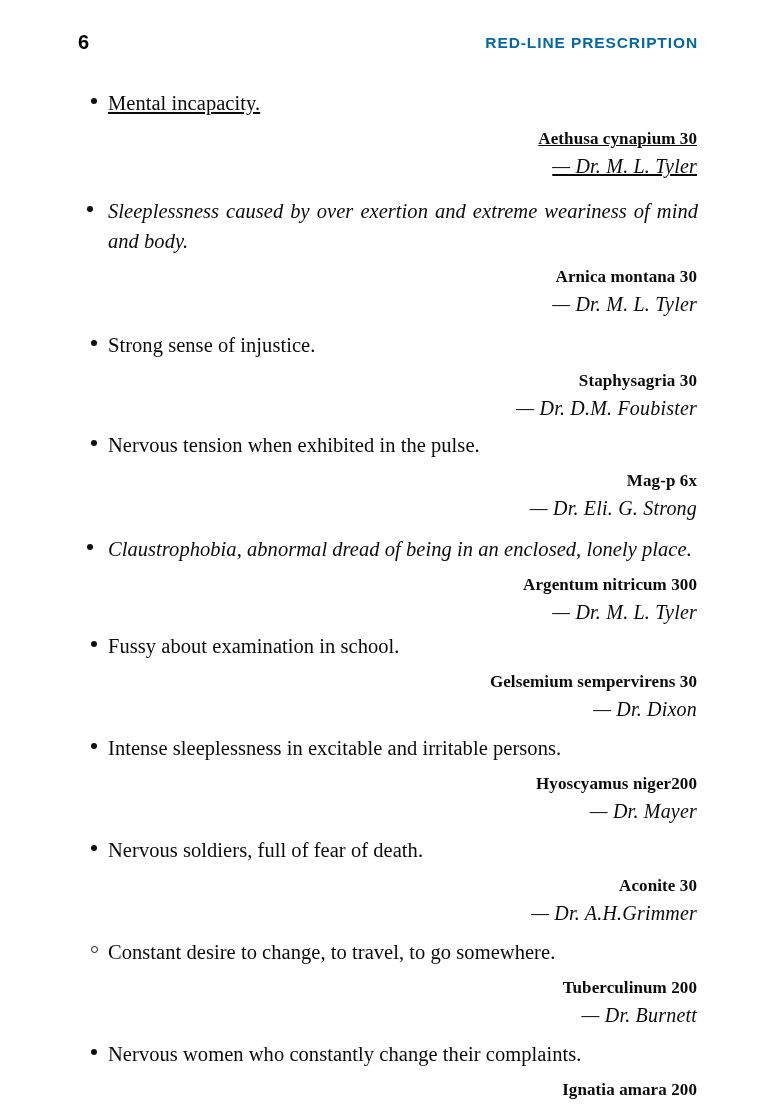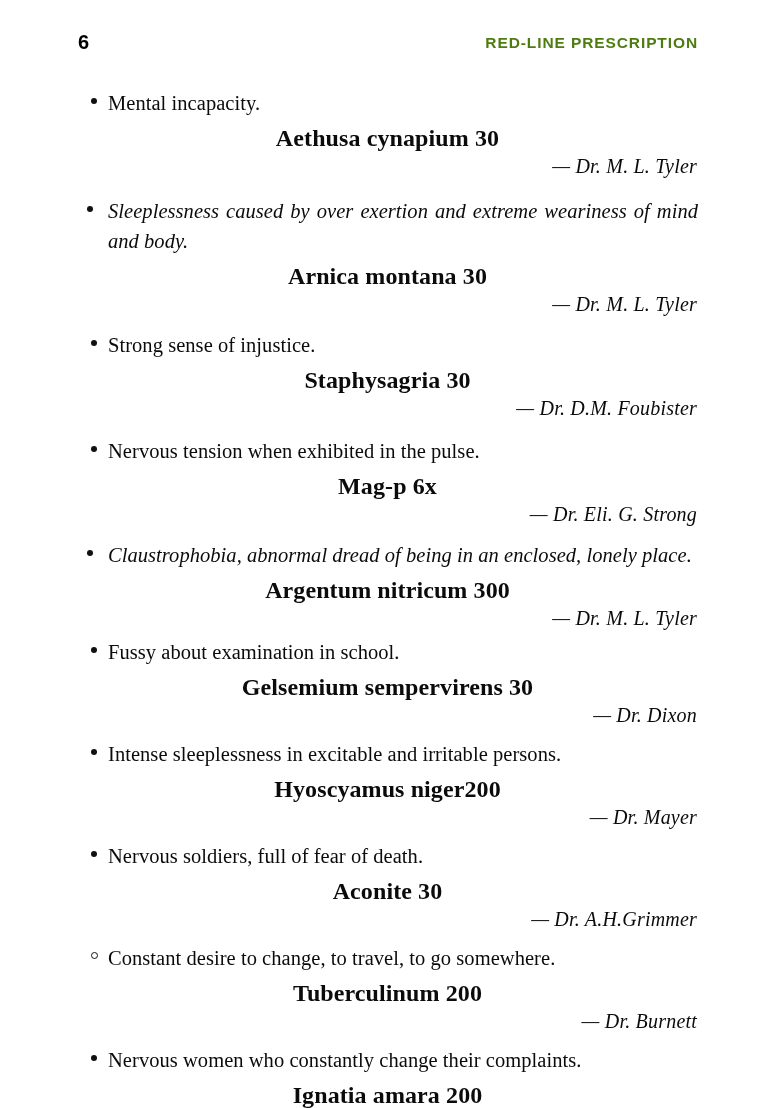--- a/index.html
+++ b/index.html
@@ -45,21 +45,21 @@
   }
   .head-title {
     position: absolute;
     right: 0;
     top: 3px;
     font-family: "Liberation Sans", "DejaVu Sans", sans-serif;
     font-weight: bold;
     font-size: 15.5px;
     line-height: 20px;
     letter-spacing: 0.9px;
-    color: #4d7c0f;
+    color: #0369a1;
     white-space: nowrap;
   }
 
   
   .content {
     position: absolute;
     left: 78px;
     top: 88px;
     width: 620px;
   }
@@ -113,38 +113,37 @@
     vertical-align: 4px;
   }
 
   .remedy-block {
     text-align: right;
     padding-right: 1px;
     margin-top: 7px;
   }
   .remedy {
     font-weight: bold;
-    font-size: 24px;
+    font-size: 17px;
     line-height: 27px;
     letter-spacing: 0.1px;
     white-space: nowrap;
-    text-align: center;
   }
   .attribution {
     font-style: italic;
     font-size: 20px;
     line-height: 28px;
     letter-spacing: 0.2px;
     white-space: nowrap;
   }
 
   
-  .entry.e1 { margin-bottom: 16px; }
+  .entry.e1 { margin-bottom: 16px; text-decoration: underline; }
   .entry.e2 { margin-bottom: 12px; }
-  .entry.e3 { margin-bottom: 14px; }
+  .entry.e3 { margin-bottom: 8px; }
   .entry.e4 { margin-bottom: 12px; }
   .entry.e5 { margin-bottom: 5px; }
   .entry.e6 { margin-bottom: 10px; }
   .entry.e7 { margin-bottom: 10px; }
   .entry.e8 { margin-bottom: 10px; }
   .entry.e9 { margin-bottom: 10px; }
   .entry.e10 { margin-bottom: 0; }
 </style>
 </head>
 <body>

